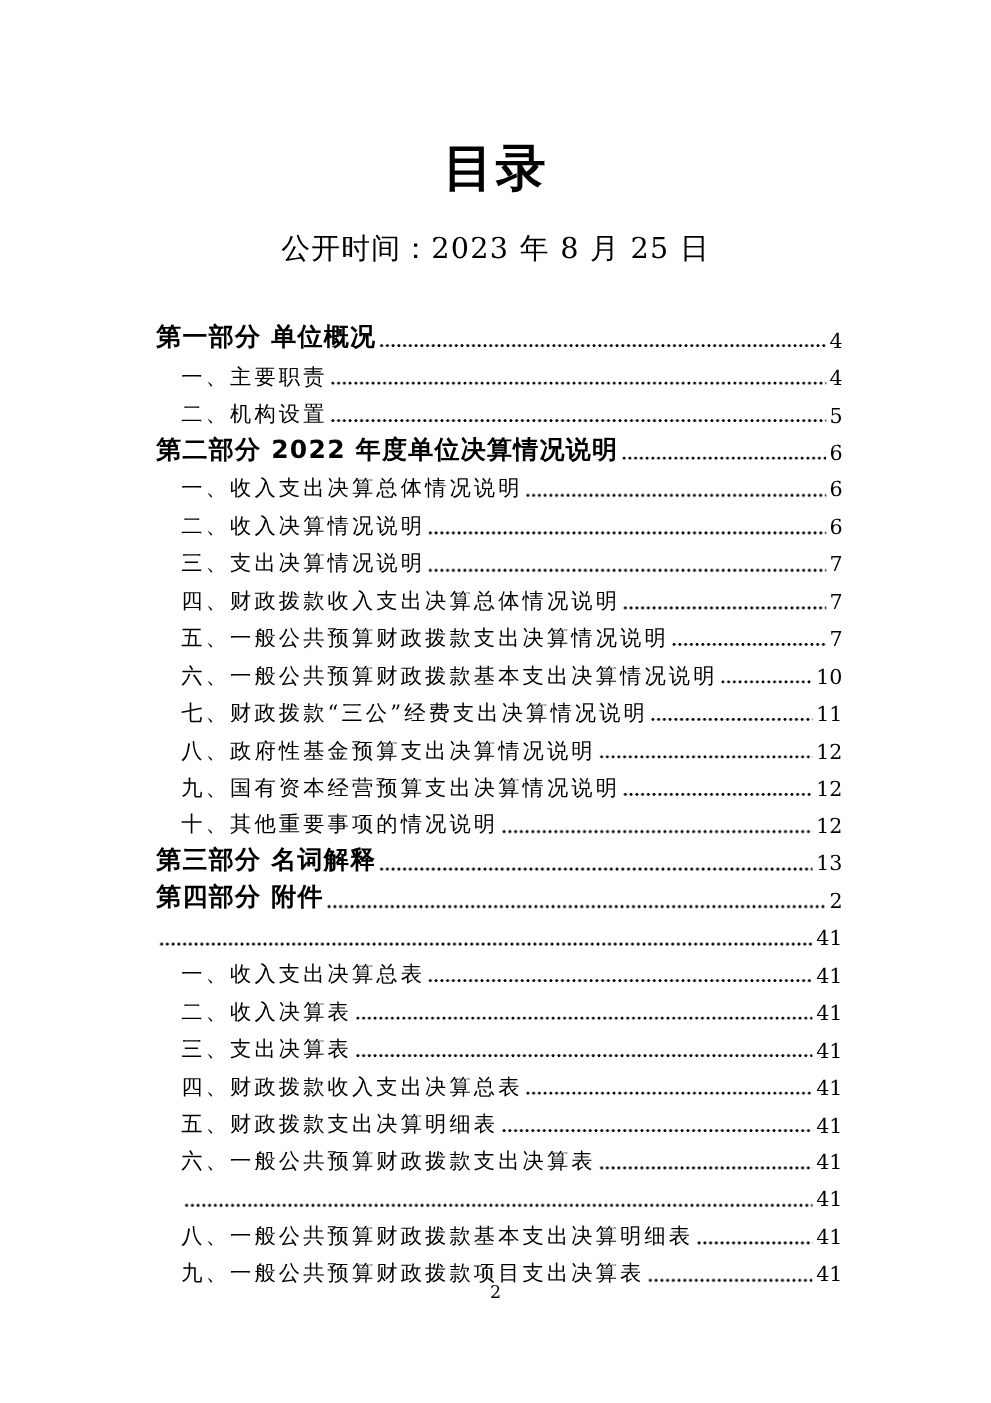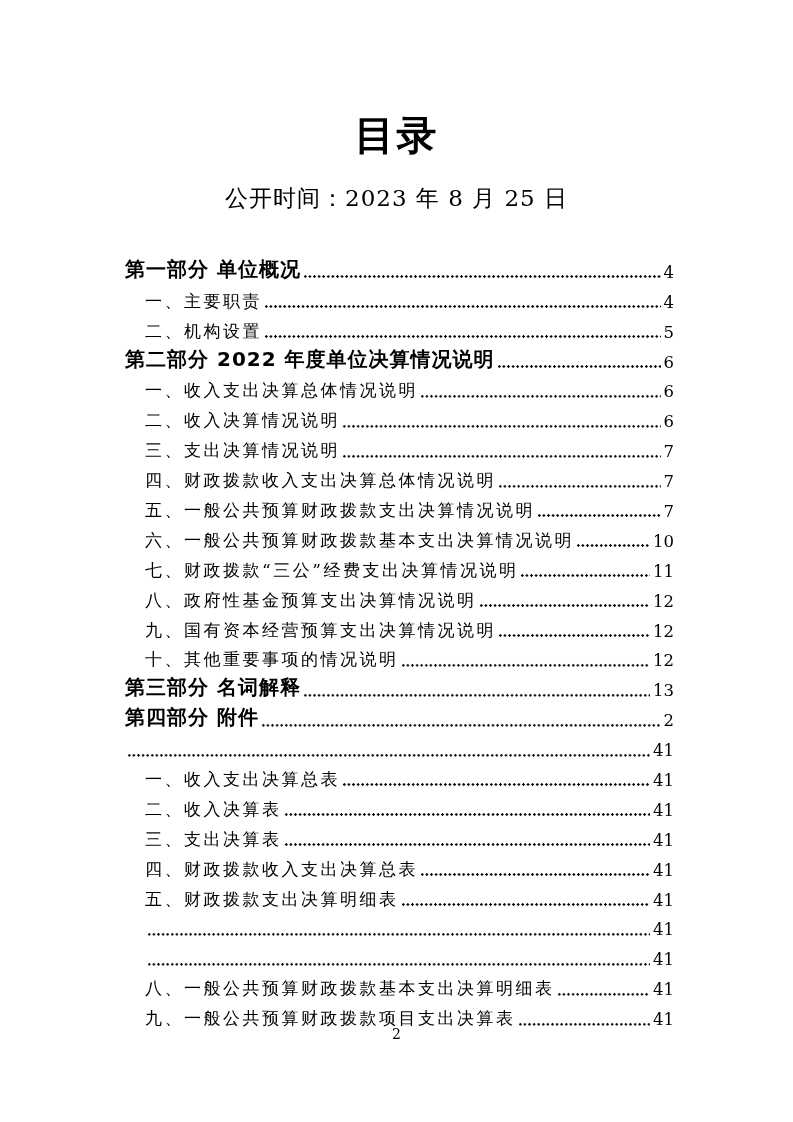--- a/index.html
+++ b/index.html
@@ -222,20 +222,21 @@
     <span class="pagenum">41</span>
   </div>
 
   <div class="toc-row l2">
     <span class="label">五、财政拨款支出决算明细表</span>
     <span class="dots"></span>
     <span class="pagenum">41</span>
   </div>
 
   <div class="toc-row l2">
+    <span class="label">六、一般公共预算财政拨款支出决算表</span>
     <span class="dots"></span>
     <span class="pagenum">41</span>
   </div>
 
   <div class="toc-row l2">
     <span class="dots"></span>
     <span class="pagenum">41</span>
   </div>
 
   <div class="toc-row l2">

